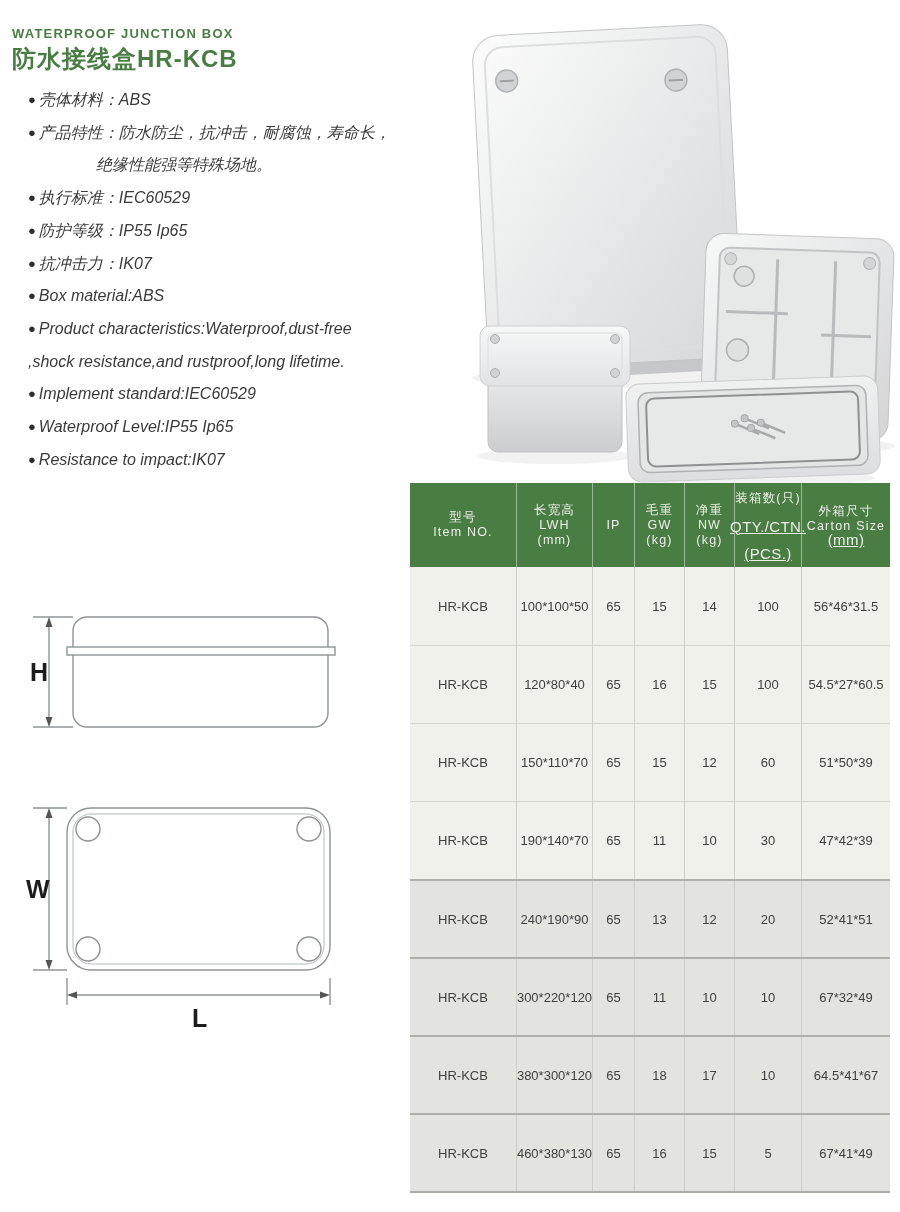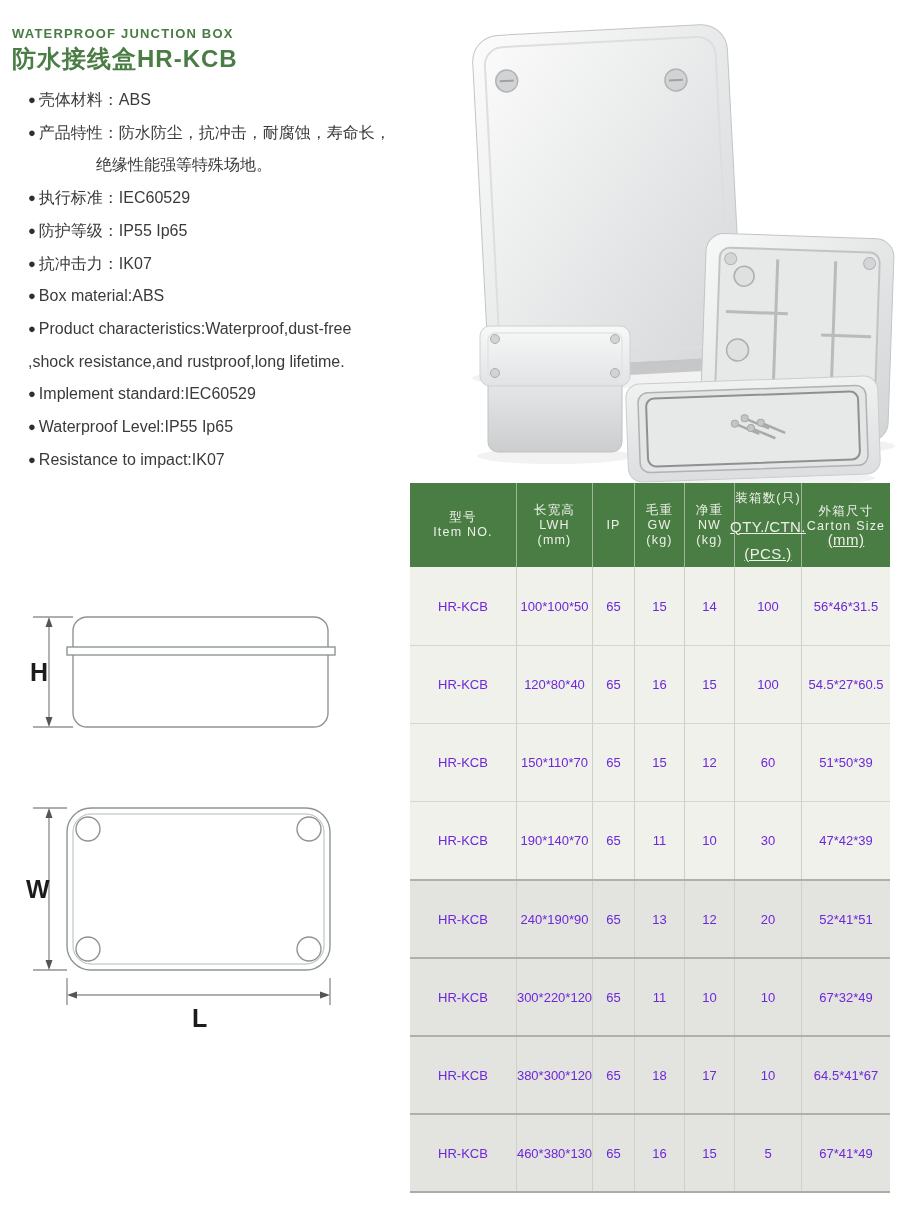--- a/index.html
+++ b/index.html
@@ -6,21 +6,21 @@
   body{width:900px;height:1212px;background:#fff;font-family:"Liberation Sans","DejaVu Sans",sans-serif;}
   .page{position:relative;width:900px;height:1212px;background:#fff;overflow:hidden;}
 
   
   .hdr{position:absolute;left:12px;top:26px;}
   .eyebrow{color:var(--green,#4a7d44);font-size:13px;font-weight:bold;letter-spacing:1.2px;}
   .big-title{color:var(--green,#4a7d44);font-size:24px;font-weight:bold;letter-spacing:1px;margin-top:2px;}
 
   
   .specs{position:absolute;left:28px;top:90px;width:405px;}
-  .spec-line{font-size:16px;line-height:19.7px;margin-bottom:13px;color:#3a3a3a;white-space:nowrap;}
+  .spec-line{font-size:16px;line-height:19.7px;margin-bottom:13px;color:#3a3a3a;white-space:nowrap;font-style:italic;}
   .spec-line .bullet{font-size:13px;margin-right:3px;vertical-align:1px;color:#2e2e2e;}
   .spec-line.indent{padding-left:68px;}
 
   
   .photo{position:absolute;left:435px;top:18px;width:460px;height:465px;}
 
   
   .drawings{position:absolute;left:20px;top:595px;width:380px;height:440px;}
   .dim-label{font-weight:bold;fill:#1c1c1c;font-size:25px;font-family:"Liberation Sans",sans-serif;}
 
@@ -33,21 +33,21 @@
   .th:last-child{border-right:none;}
   .th .small{font-size:15px;line-height:12px;letter-spacing:.4px;text-decoration:underline;}
   .tbody{border-bottom:2px solid #acaca6;}
   .tr{display:flex;height:78px;box-sizing:border-box;}
   .tr.light{background:#eff1ea;}
   .tr.dark{background:#e3e3e0;}
   .tr + .tr{border-top:1px solid #d6d6d0;}
   .tr.dark{border-top:2px solid #b0b0ab;}
   .tr.light:first-child{border-top:none;}
   .td{box-sizing:border-box;display:flex;align-items:center;justify-content:center;
-      color:#6d28d9;font-size:13px;border-right:1px solid #d0d0ca;text-align:right;}
+      color:#404040;font-size:13px;border-right:1px solid #d0d0ca;text-align:right;}
   .td:last-child{border-right:none;}
   .th:nth-child(1),.td:nth-child(1){width:107px;}
   .th:nth-child(2),.td:nth-child(2){width:76px;}
   .th:nth-child(3),.td:nth-child(3){width:42px;}
   .th:nth-child(4),.td:nth-child(4){width:50px;}
   .th:nth-child(5),.td:nth-child(5){width:50px;}
   .th:nth-child(6),.td:nth-child(6){width:67px;gap:15px;}
   .th:nth-child(7),.td:nth-child(7){width:88px;}
 </style>
 </head>

